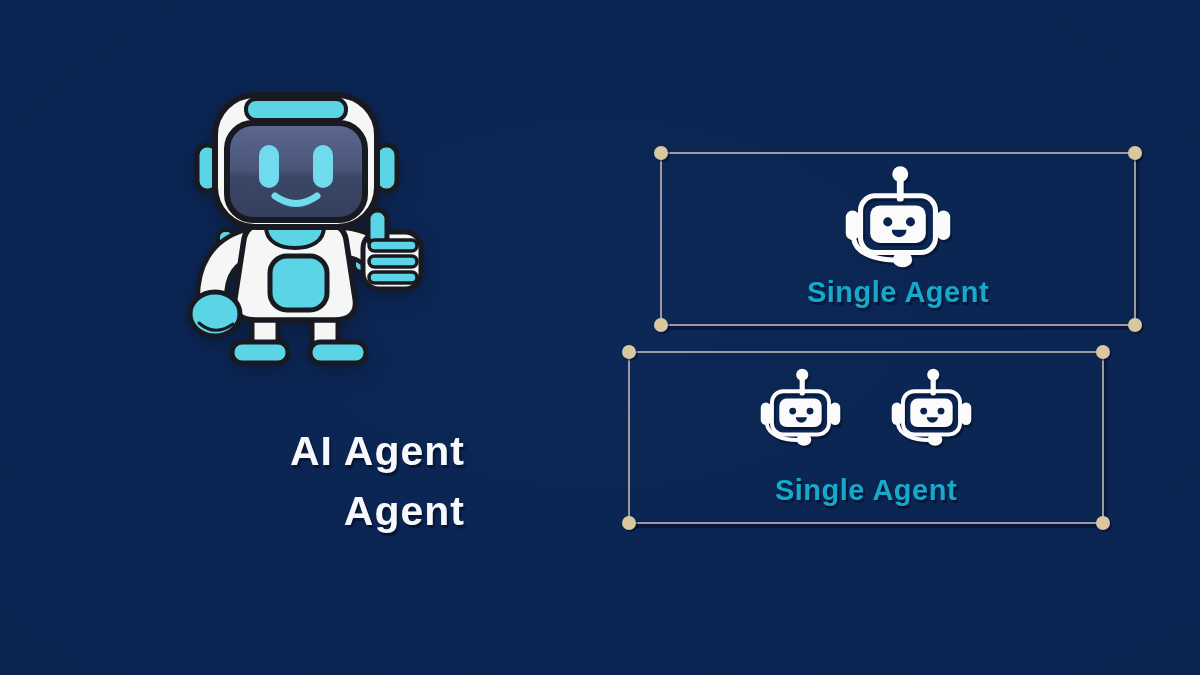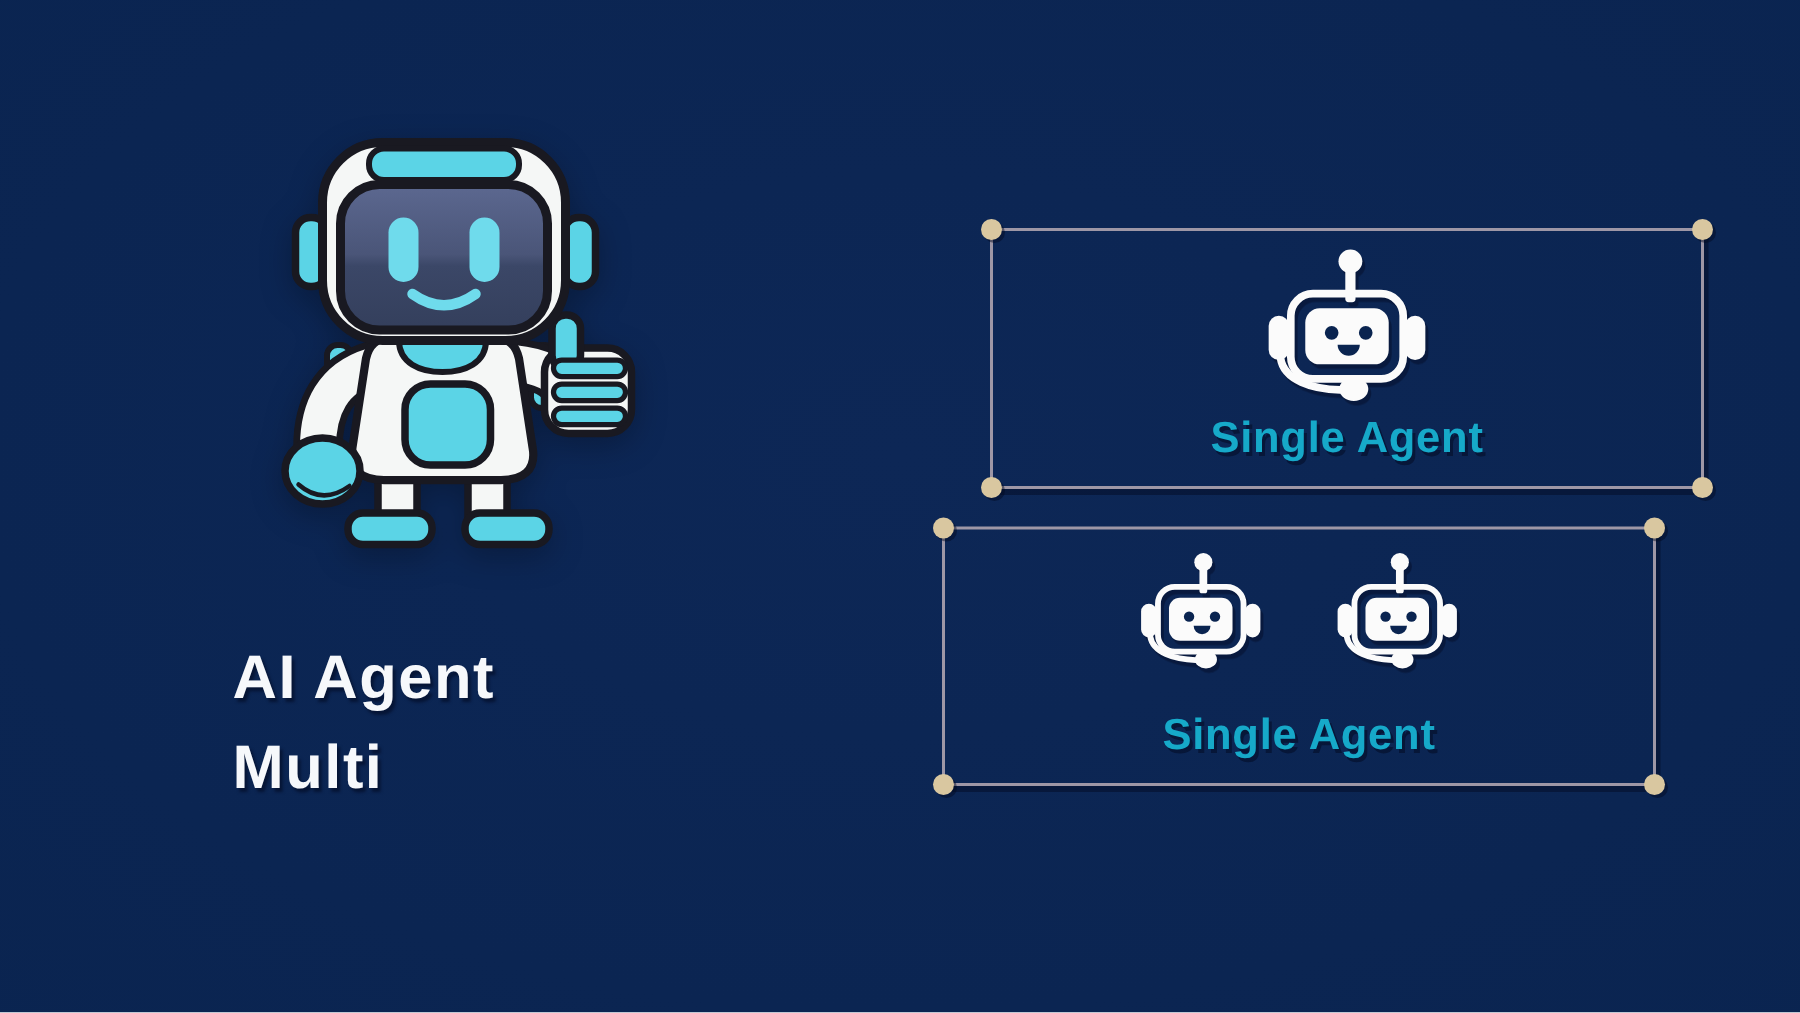--- a/index.html
+++ b/index.html
@@ -25,21 +25,21 @@
     top: 92px;
     width: 250px;
     height: 280px;
     filter: drop-shadow(0 6px 10px rgba(0,0,0,0.25));
   }
   .title {
     position: absolute;
     left: 155px;
     top: 421px;
     width: 310px;
-    text-align: left;
+    text-align: right;
     color: var(--title-white, #f6f8fb);
     font-size: 41px;
     font-weight: 800;
     line-height: 60px;
     letter-spacing: 1px;
     text-shadow: 2px 3px 2px rgba(2,8,30,0.55);
   }
 
   
   .frame {
@@ -157,21 +157,21 @@
     <rect x="33" y="3" width="162" height="132" rx="40" fill="var(--mascot-body-white)" stroke="var(--mascot-outline)" stroke-width="6"></rect>
     <rect x="64" y="7" width="100" height="21" rx="10" fill="var(--mascot-accent-cyan)" stroke="var(--mascot-outline)" stroke-width="4"></rect>
     <rect x="45" y="31" width="138" height="97" rx="26" fill="url(#screenGrad)" stroke="var(--mascot-outline)" stroke-width="6"></rect>
     <rect x="77" y="53" width="20" height="43" rx="10" fill="#6fdbec"></rect>
     <rect x="131" y="53" width="20" height="43" rx="10" fill="#6fdbec"></rect>
     <path d="M 93 104 Q 114 119 135 104" fill="none" stroke="#6fdbec" stroke-width="7" stroke-linecap="round"></path>
   </svg>
 
   <div class="title">
     <div class="title-line">AI Agent</div>
-    <div class="title-line">Multi</div>
+    <div class="title-line">Agent</div>
   </div>
 
   <div class="frame frame-single">
     <span class="dot tl"></span>
     <span class="dot tr"></span>
     <span class="dot bl"></span>
     <span class="dot br"></span>
     <div class="icons icons-single">
       <svg class="bot single-bot" viewBox="0 0 100 96">
           <use href="#botHead"></use>

